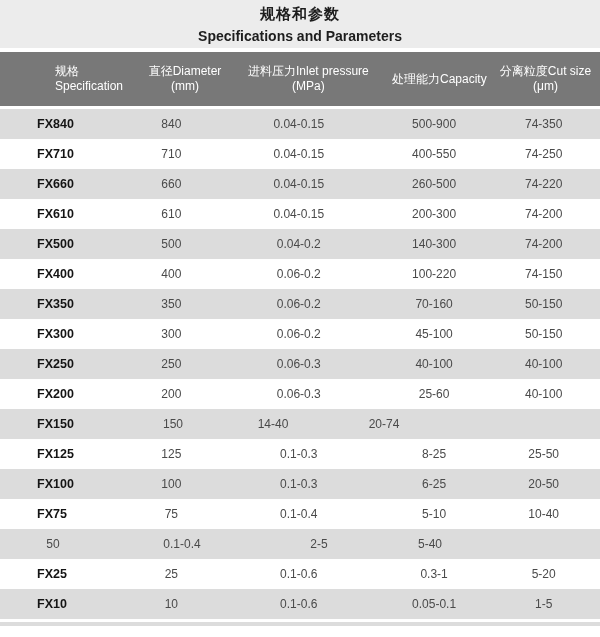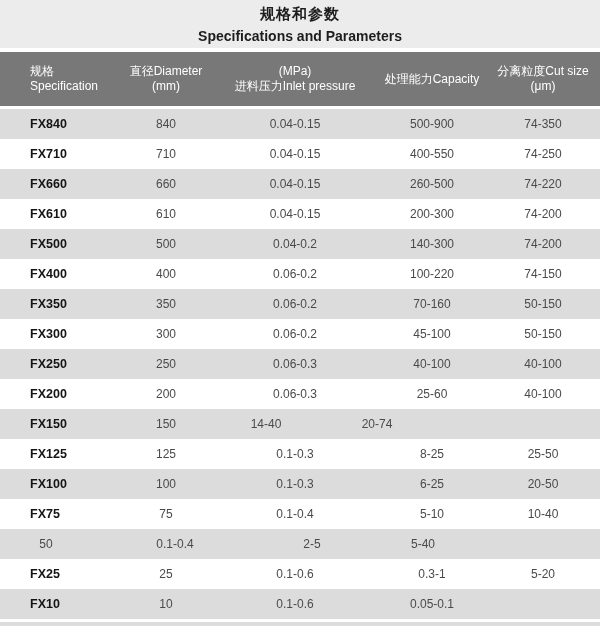--- a/index.html
+++ b/index.html
@@ -35,35 +35,37 @@
     color: #1d1d1d;
   }
   .theader {
     margin-top: 4px;
     height: 54px;
     background: #787878;
     display: flex;
     align-items: center;
     color: #ffffff;
     font-size: 12px;
+    padding-left: 25px;
   }
   .hcell {
     text-align: center;
     line-height: 15px;
     box-sizing: border-box;
   }
   .hcell .hline { white-space: nowrap; }
   .tbody { margin-top: 3px; }
   .trow {
     display: flex;
     height: 30px;
     align-items: center;
     font-size: 12px;
     color: #4a4a4a;
     background: #ffffff;
+    padding-left: 7px;
   }
   .trow.alt { background: #dcdcdc; }
   .cell {
     text-align: center;
     box-sizing: border-box;
     white-space: nowrap;
   }
   .c1 { width: 120px; text-align: left; padding-left: 30px; }
   .c2 { width: 92px; }
   .c3 { width: 166px; }
@@ -93,22 +95,22 @@
   <div class="theader">
     <div class="hcell c1">
       <div class="hline">规格</div>
       <div class="hline">Specification</div>
     </div>
     <div class="hcell c2">
       <div class="hline">直径Diameter</div>
       <div class="hline">(mm)</div>
     </div>
     <div class="hcell c3">
+      <div class="hline">进料压力Inlet pressure</div>
       <div class="hline">(MPa)</div>
-      <div class="hline">进料压力Inlet pressure</div>
     </div>
     <div class="hcell c4">
       <div class="hline">处理能力Capacity</div>
     </div>
     <div class="hcell c5">
       <div class="hline">分离粒度Cut size</div>
       <div class="hline">(μm)</div>
     </div>
   </div>
 
@@ -221,18 +223,19 @@
         <div class="cell c2">25</div>
         <div class="cell c3">0.1-0.6</div>
         <div class="cell c4">0.3-1</div>
         <div class="cell c5">5-20</div>
       </div>
       <div class="trow alt">
         <div class="cell c1">FX10</div>
         <div class="cell c2">10</div>
         <div class="cell c3">0.1-0.6</div>
         <div class="cell c4">0.05-0.1</div>
+        <div class="cell c5">1-5</div>
       </div>
     </div>
 
   <div class="bottom-divider"></div>
 
 </div>
 
 </body></html>

